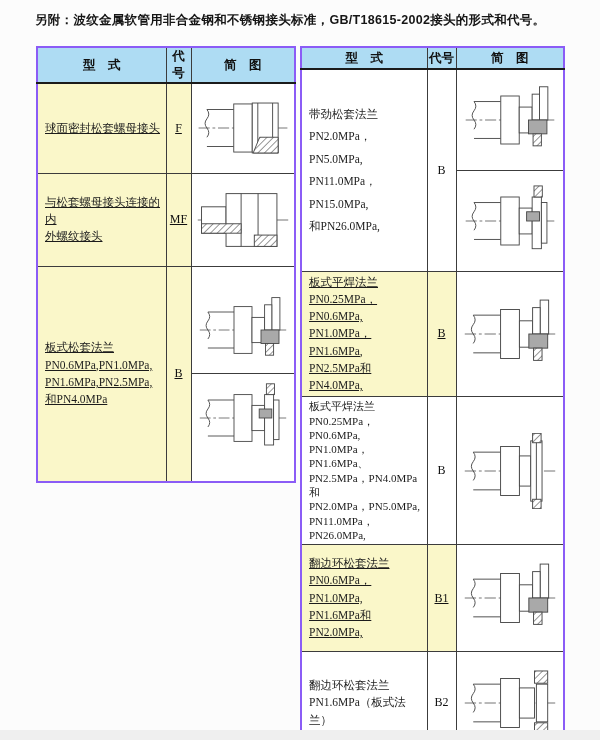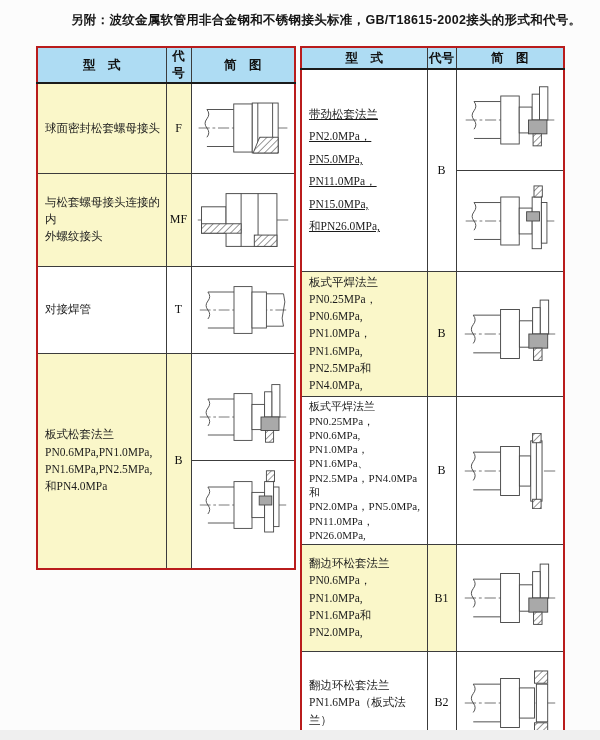--- a/index.html
+++ b/index.html
@@ -1,26 +1,26 @@
 <!DOCTYPE html>
 <html><head>
 <meta charset="utf-8">
 <style>
   html,body{margin:0;padding:0;}
   body{width:600px;height:740px;background:#fcfcfc;font-family:"Liberation Serif",serif;position:relative;overflow:hidden;}
   .page{position:absolute;inset:0;}
-  .title{position:absolute;left:35px;top:12px;font-family:"Liberation Sans",sans-serif;font-weight:bold;font-size:12.5px;color:#151515;letter-spacing:0.3px;white-space:nowrap;margin-left:36px;}
-  table.tbl{position:absolute;border-collapse:collapse;table-layout:fixed;border:2px solid #b91c1c;background:#fff;}
+  .title{position:absolute;left:35px;top:12px;font-family:"Liberation Sans",sans-serif;font-weight:bold;font-size:12.5px;color:#151515;letter-spacing:0.3px;white-space:nowrap;}
+  table.tbl{position:absolute;border-collapse:collapse;table-layout:fixed;border:2px solid #8b5cf6;background:#fff;}
   .tbl th,.tbl td{border:1px solid #3c3c3c;padding:0;vertical-align:middle;overflow:hidden;}
   .tbl th{background:#aedcf3;font-size:12.5px;font-weight:bold;color:#111;border-bottom:2px solid #1b1b1b;}
   td.t{font-size:11.5px;line-height:1.5;color:#1c1c1c;text-align:left;padding:2px 4px 2px 7px;white-space:pre-line;}
   td.t.dense{line-height:1.3;font-size:11px;}
-  td.t.airy{line-height:1.95;text-decoration:underline;}
+  td.t.airy{line-height:1.95;}
   td.c{font-size:12px;text-align:center;color:#111;}
-  tr.hl td{background:#faf7c9;}
+  tr.hl td{background:#faf7c9;text-decoration:underline;}
   td.d{text-align:center;background:#fff !important;}
   tr.hl td.d{background:#fff !important;}
   .dd{display:flex;flex-direction:column;}
   .dd .half{flex:1;display:flex;align-items:center;justify-content:center;}
   .dd .half + .half{border-top:1px solid #3c3c3c;}
   svg.dg{display:block;margin:0 auto;}
   .botband{position:absolute;left:0;right:0;bottom:0;height:10px;background:#efefef;}
 </style>
 </head>
 <body>
@@ -149,29 +149,20 @@
     <tr class="hl" style="height:93px">
       <td class="t">与松套螺母接头连接的内
 外螺纹接头</td>
       <td class="c">MF</td>
       <td class="d">
             <svg class="dg" viewBox="0 0 104 80" width="98" height="76">
               <use href="#dg-mf"></use>
             </svg>
           </td>
     </tr>
-    <tr style="height:87px">
-      <td class="t">对接焊管</td>
-      <td class="c">T</td>
-      <td class="d">
-            <svg class="dg" viewBox="0 0 104 80" width="98" height="72">
-              <use href="#dg-t"></use>
-            </svg>
-          </td>
-    </tr>
     <tr class="hl" style="height:216px">
       <td class="t">板式松套法兰
 PN0.6MPa,PN1.0MPa,
 PN1.6MPa,PN2.5MPa,
 和PN4.0MPa</td>
       <td class="c">B</td>
       <td class="d">
         <div class="dd" style="height:176px;">
           <div class="half">
                 <svg class="dg" viewBox="0 0 104 80" width="96" height="72">

